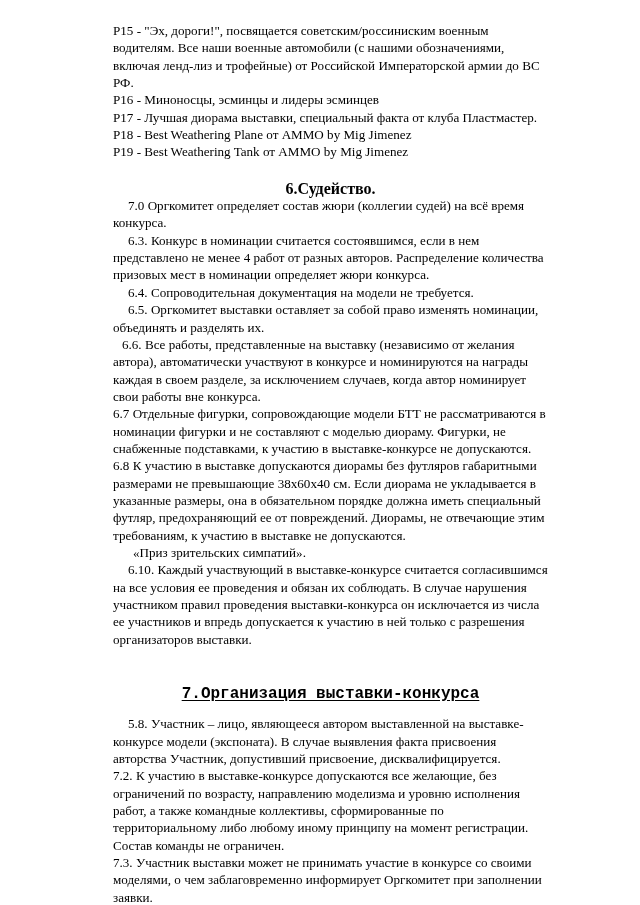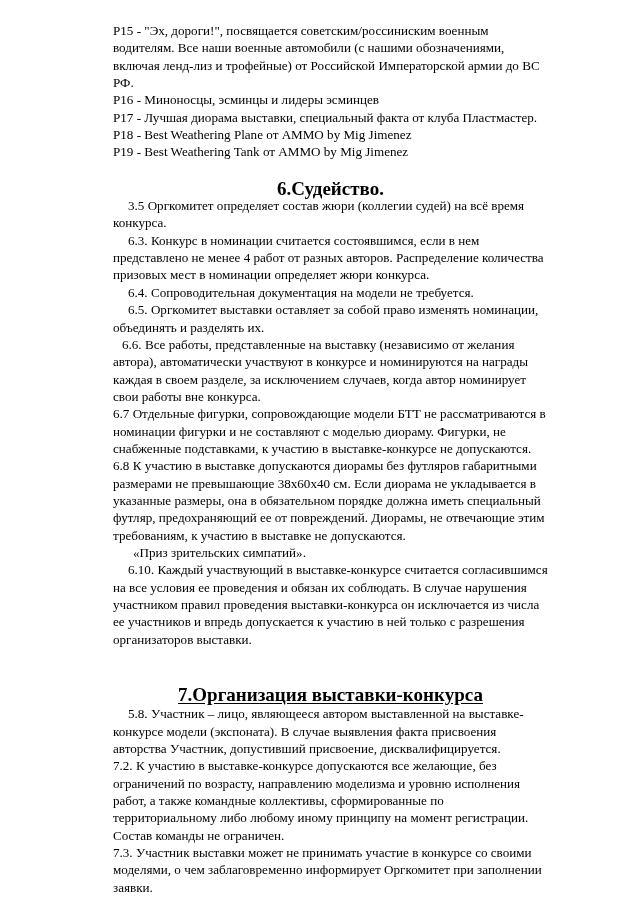--- a/index.html
+++ b/index.html
@@ -36,52 +36,53 @@
   .para {
     text-indent: 0;
   }
   
   .ind-sm { text-indent: 9px; }
   .ind-md { text-indent: 15px; }
   .ind-lg { text-indent: 20px; }
   .heading {
     text-align: center;
     font-weight: bold;
-    font-size: 19px;
+    font-size: 16px;
     line-height: 17.35px;
   }
   .heading-6 {
     margin-top: 19px;
     margin-bottom: 0;
   }
   .heading-7 {
     margin-top: 19px;
-    margin-bottom: 2px;
+    margin-bottom: 12px;
     text-decoration: underline;
     text-underline-offset: 2px;
+    font-family: Liberation Mono, monospace;
   }
   .spacer-md { height: 19px; }
 </style>
 </head>
 <body>
 
 <div class="page">
   <div class="doc-body">
 
     <section>
       <p class="para">P15 - "Эх, дороги!", посвящается советским/россиниским военным водителям. Все наши военные автомобили (с нашими обозначениями, включая ленд-лиз и трофейные) от Российской Императорской армии до ВС РФ.</p>
       <p class="para">P16 - Миноносцы, эсминцы и лидеры эсминцев</p>
       <p class="para">P17 - Лучшая диорама выставки, специальный факта от клуба Пластмастер.</p>
       <p class="para">P18 - Best Weathering Plane от AMMO by Mig Jimenez</p>
       <p class="para">P19 - Best Weathering Tank от AMMO by Mig Jimenez</p>
     </section>
 
     <section>
       <p class="heading heading-6">6.Судейство.</p>
-      <p class="para ind-md">3.5 Оргкомитет определяет состав жюри (коллегии судей) на всё время конкурса.</p>
+      <p class="para ind-md">7.0 Оргкомитет определяет состав жюри (коллегии судей) на всё время конкурса.</p>
       <p class="para ind-md">6.3. Конкурс в номинации считается состоявшимся, если в нем представлено не менее 4 работ от разных авторов. Распределение количества призовых мест в номинации определяет жюри конкурса.</p>
       <p class="para ind-md">6.4. Сопроводительная документация на модели не требуется.</p>
       <p class="para ind-md">6.5. Оргкомитет выставки оставляет за собой право изменять номинации, объединять и разделять их.</p>
       <p class="para ind-sm">6.6. Все работы, представленные на выставку (независимо от желания автора), автоматически участвуют в конкурсе и номинируются на награды каждая в своем разделе, за исключением случаев, когда автор номинирует свои работы вне конкурса.</p>
       <p class="para">6.7 Отдельные фигурки, сопровождающие модели БТТ не рассматриваются в номинации фигурки и не составляют с моделью диораму. Фигурки, не снабженные подставками, к участию в выставке-конкурсе не допускаются.</p>
       <p class="para">6.8 К участию в выставке допускаются диорамы без футляров габаритными размерами не превышающие 38x60x40 см. Если диорама не укладывается в указанные размеры, она в обязательном порядке должна иметь специальный футляр, предохраняющий ее от повреждений. Диорамы, не отвечающие этим требованиям, к участию в выставке не допускаются.</p>
       <p class="para ind-lg">«Приз зрительских симпатий».</p>
       <p class="para ind-md">6.10. Каждый участвующий в выставке-конкурсе считается согласившимся на все условия ее проведения и обязан их соблюдать. В случае нарушения участником правил проведения выставки-конкурса он исключается из числа ее участников и впредь допускается к участию в ней только с разрешения организаторов выставки.</p>
     </section>
 

